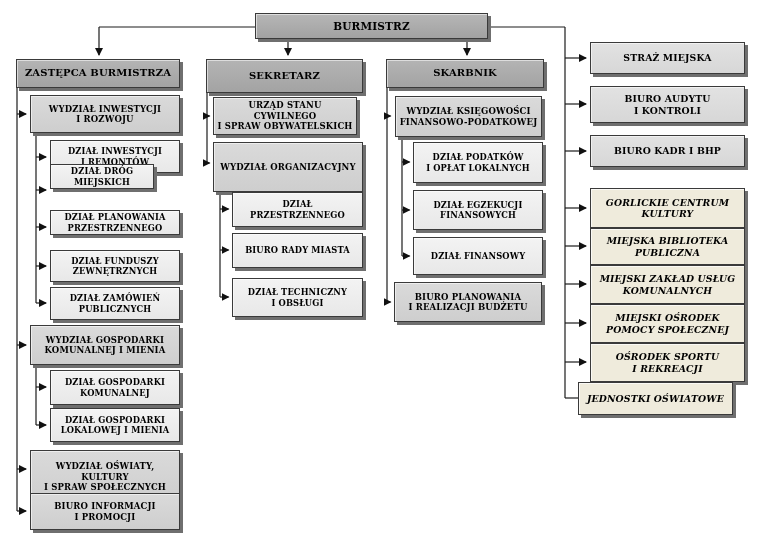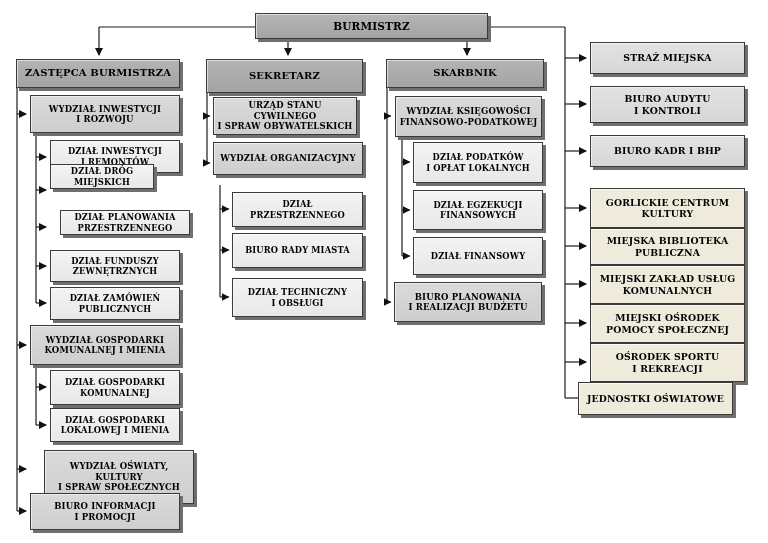--- a/index.html
+++ b/index.html
@@ -15,21 +15,21 @@
     border:1px solid #3a3a3a;
     box-shadow:3px 3px 0 #6f6f6f, inset 1px 1px 0 rgba(255,255,255,0.55);
     letter-spacing:0.15px;
     padding:7px 2px;
   }
   .b-root{background:linear-gradient(#b6b6b6,#a2a2a2);font-size:10.5px;}
   .b-head{background:linear-gradient(#b4b4b4,#a3a3a3);font-size:10px;}
   .b-l2{background:linear-gradient(#dadada,#cecece);font-size:8.5px;}
   .b-l3{background:linear-gradient(#f3f3f3,#e8e8e8);font-size:8.3px;}
   .b-unit{background:linear-gradient(#e2e2e2,#d7d7d7);font-size:9.3px;}
-  .b-cream{background:#efebdc;font-size:9.3px;box-shadow:3px 3px 0 #6f6f6f, inset 1px 1px 0 rgba(255,255,255,0.7);}
+  .b-cream{background:#efebdc;font-size:9.3px;box-shadow:3px 3px 0 #6f6f6f, inset 1px 1px 0 rgba(255,255,255,0.7);font-style:italic;}
 </style>
 </head>
 <body>
 
 <div class="canvas">
 
   <svg class="connectors" viewBox="0 0 768 543" xmlns="http://www.w3.org/2000/svg">
     <defs>
       <marker id="arrow" markerWidth="8" markerHeight="8" refX="7" refY="4" orient="auto" markerUnits="userSpaceOnUse">
         <path d="M0,0 L8,4 L0,8 Z" fill="#111"></path>
@@ -92,40 +92,40 @@
 
   <div class="box b-head" style="left:16px;top:59px;width:164px;height:29px">ZASTĘPCA BURMISTRZA</div>
   <div class="box b-head" style="left:206px;top:59px;width:157px;height:34px">SEKRETARZ</div>
   <div class="box b-head" style="left:386px;top:59px;width:158px;height:29px">SKARBNIK</div>
 
   <div class="box b-l2" style="left:30px;top:95px;width:150px;height:38px">WYDZIAŁ INWESTYCJI
 I ROZWOJU</div>
   <div class="box b-l3" style="left:50px;top:140px;width:130px;height:33px">DZIAŁ INWESTYCJI
 I REMONTÓW</div>
   <div class="box b-l3" style="left:50px;top:164px;width:104px;height:25px">DZIAŁ DRÓG MIEJSKICH</div>
-  <div class="box b-l3" style="left:60px;top:210px;width:130px;height:25px">DZIAŁ PLANOWANIA
+  <div class="box b-l3" style="left:50px;top:210px;width:130px;height:25px">DZIAŁ PLANOWANIA
 PRZESTRZENNEGO</div>
   <div class="box b-l3" style="left:50px;top:250px;width:130px;height:32px">DZIAŁ FUNDUSZY
 ZEWNĘTRZNYCH</div>
   <div class="box b-l3" style="left:50px;top:287px;width:130px;height:33px">DZIAŁ ZAMÓWIEŃ
 PUBLICZNYCH</div>
   <div class="box b-l2" style="left:30px;top:325px;width:150px;height:40px">WYDZIAŁ GOSPODARKI
 KOMUNALNEJ I MIENIA</div>
   <div class="box b-l3" style="left:50px;top:370px;width:130px;height:35px">DZIAŁ GOSPODARKI
 KOMUNALNEJ</div>
   <div class="box b-l3" style="left:50px;top:408px;width:130px;height:34px">DZIAŁ GOSPODARKI
 LOKALOWEJ I MIENIA</div>
-  <div class="box b-l2" style="left:44px;top:450px;width:150px;height:54px">WYDZIAŁ OŚWIATY, KULTURY
+  <div class="box b-l2" style="left:30px;top:450px;width:150px;height:54px">WYDZIAŁ OŚWIATY, KULTURY
 I SPRAW SPOŁECZNYCH</div>
   <div class="box b-l2" style="left:30px;top:493px;width:150px;height:37px">BIURO INFORMACJI
 I PROMOCJI</div>
 
   <div class="box b-l2" style="left:213px;top:97px;width:144px;height:38px">URZĄD STANU CYWILNEGO
 I SPRAW OBYWATELSKICH</div>
-  <div class="box b-l2" style="left:213px;top:142px;width:150px;height:33px">WYDZIAŁ ORGANIZACYJNY</div>
+  <div class="box b-l2" style="left:213px;top:142px;width:150px;height:50px">WYDZIAŁ ORGANIZACYJNY</div>
   <div class="box b-l3" style="left:232px;top:192px;width:131px;height:35px">DZIAŁ PRZESTRZENNEGO</div>
   <div class="box b-l3" style="left:232px;top:233px;width:131px;height:35px">BIURO RADY MIASTA</div>
   <div class="box b-l3" style="left:232px;top:278px;width:131px;height:39px">DZIAŁ TECHNICZNY
 I OBSŁUGI</div>
 
   <div class="box b-l2" style="left:395px;top:96px;width:147px;height:41px">WYDZIAŁ KSIĘGOWOŚCI
 FINANSOWO-PODATKOWEJ</div>
   <div class="box b-l3" style="left:413px;top:142px;width:130px;height:41px">DZIAŁ PODATKÓW
 I OPŁAT LOKALNYCH</div>
   <div class="box b-l3" style="left:413px;top:190px;width:130px;height:40px">DZIAŁ EGZEKUCJI

